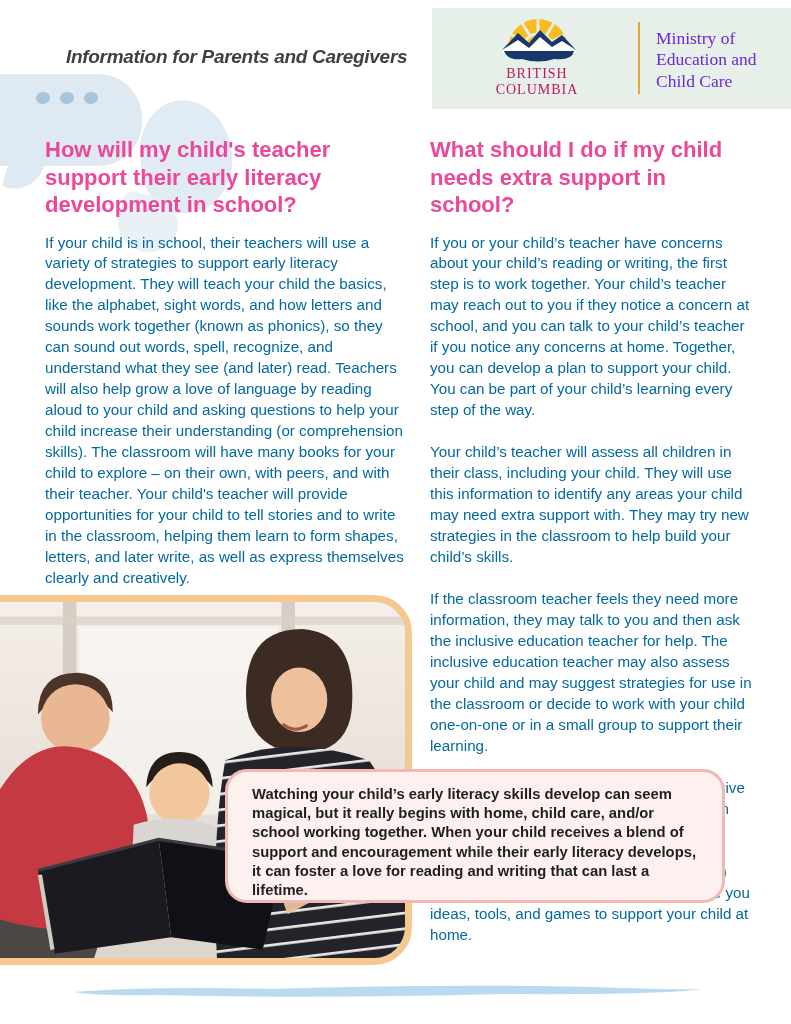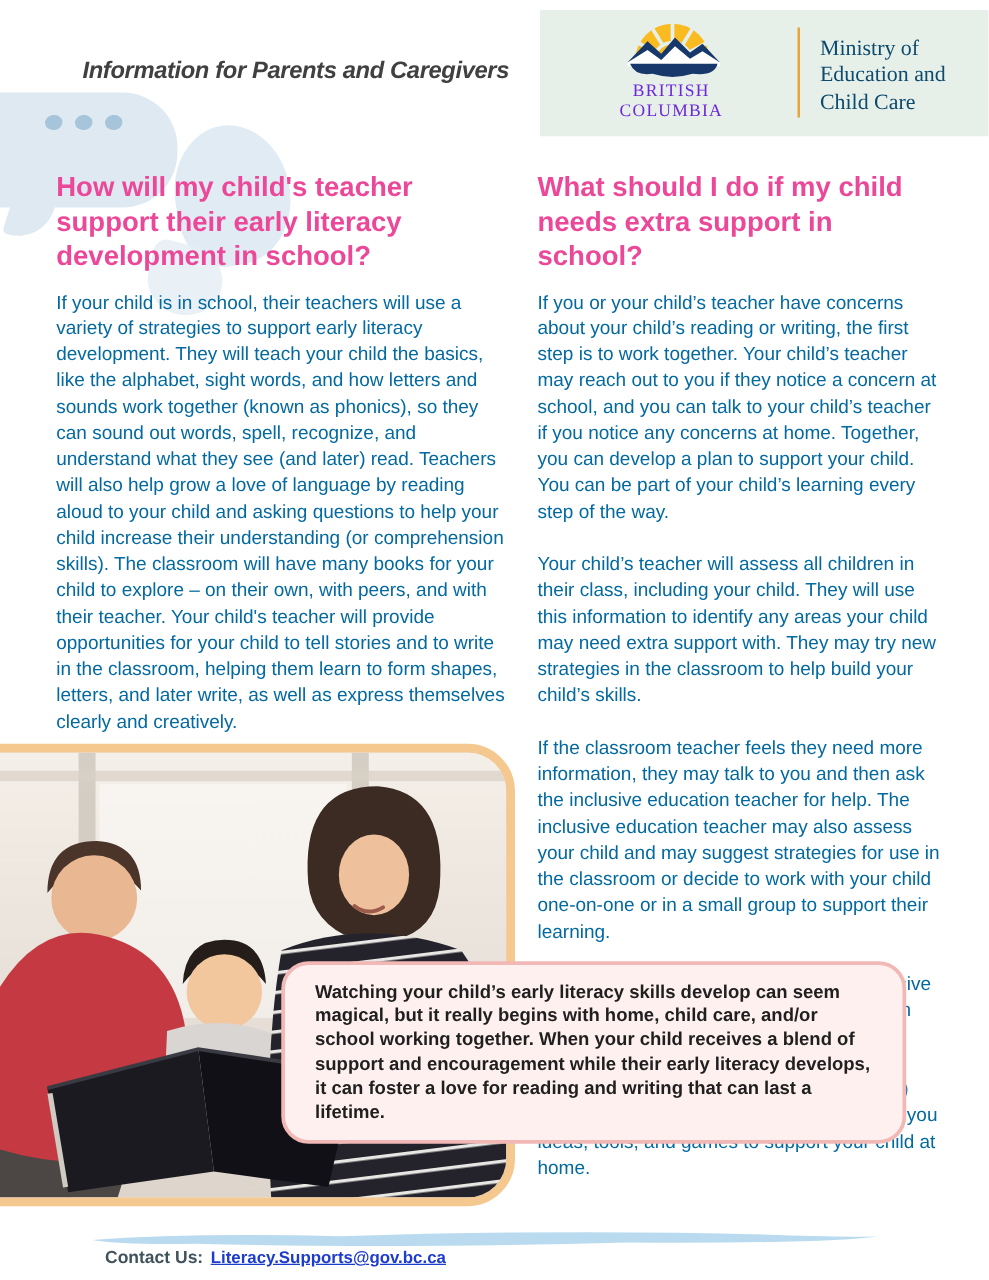--- a/index.html
+++ b/index.html
@@ -38,29 +38,29 @@
     font-size:19px;font-weight:800;letter-spacing:-0.3px;color:#404040;font-style:italic;
   }
   .logo-box{
     position:absolute;left:432px;top:8px;width:359px;height:101px;
     background:#e7efe9;z-index:2;
   }
   .bc-emblem{position:absolute;left:64px;top:8px;}
   .brand{
     position:absolute;left:20px;top:58px;width:170px;text-align:center;
     font-family:"Liberation Serif","DejaVu Serif",serif;
-    color:#6d28d9;font-size:14px;line-height:1.14;letter-spacing:1px;
+    color:#be185d;font-size:14px;line-height:1.14;letter-spacing:1px;
   }
   .logo-divider{
     position:absolute;left:206px;top:14px;width:2px;height:72px;background:#e8a33d;
   }
   .ministry{
     position:absolute;left:224px;top:20px;
     font-family:"Liberation Serif","DejaVu Serif",serif;
-    color:#0c4a6e;font-size:17.5px;line-height:1.22;
+    color:#6d28d9;font-size:17.5px;line-height:1.22;
   }
   
   .col{position:absolute;top:136px;z-index:2;}
   .col-left{left:45px;width:365px;}
   .col-right{left:430px;width:324px;}
   .col h2{
     margin:0 0 14px 0;
     font-size:22px;line-height:1.25;font-weight:700;color:#ec4899;
   }
   .col p{
@@ -71,21 +71,21 @@
   .photo-frame{
     position:absolute;left:-26px;top:595px;width:424px;height:356px;
     border:7px solid #f5c88f;border-radius:10px 38px 38px 10px;
     overflow:hidden;background:#e9e2da;z-index:1;
   }
   .photo-frame svg{display:block;width:100%;height:100%;}
   
   .callout{
     position:absolute;left:225px;top:769px;width:500px;box-sizing:border-box;
     background:#fdf0ee;border:3px solid #f1b8b6;border-radius:22px;
-    padding:13px 22px 12px 24px;z-index:3;
+    padding:13px 22px 0 24px;z-index:3;
   }
   .callout p{
     margin:0;font-size:14.8px;line-height:1.3;font-weight:700;color:#1f1f1f;
   }
   
   .brush-stroke{position:absolute;left:62px;top:983px;z-index:1;}
   .footer{
     position:absolute;left:84px;top:997px;z-index:2;
     font-size:14px;font-weight:700;color:#40535c;
   }
@@ -195,17 +195,14 @@
     </svg>
   </div>
 
   <div class="callout">
     <p>Watching your child’s early literacy skills develop can seem magical, but it really begins with home, child care, and/or school working together. When your child receives a blend of support and encouragement while their early literacy develops, it can foster a love for reading and writing that can last a lifetime.</p>
   </div>
 
   <svg class="brush-stroke" width="650" height="16" viewBox="0 0 650 16">
     <path d="M12 9 Q90 3 210 6 Q400 0 560 5 Q625 7 642 6 Q600 12 440 11 Q250 16 95 12 Q35 13 12 9 Z" fill="#badbef"></path>
   </svg>
-  <div class="footer">
-    <span>Contact Us:</span><a class="email-link" href="#">Literacy.Supports@gov.bc.ca</a>
-  </div>
 
 </div>
 
 </body></html>

